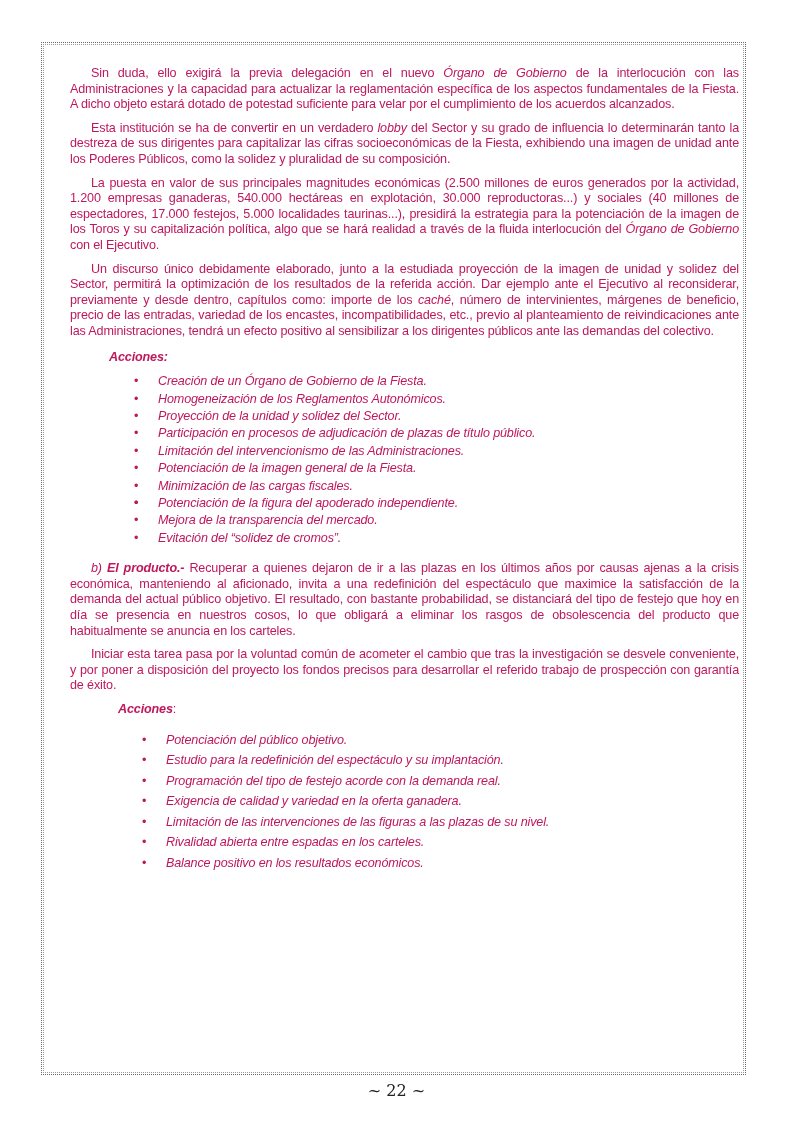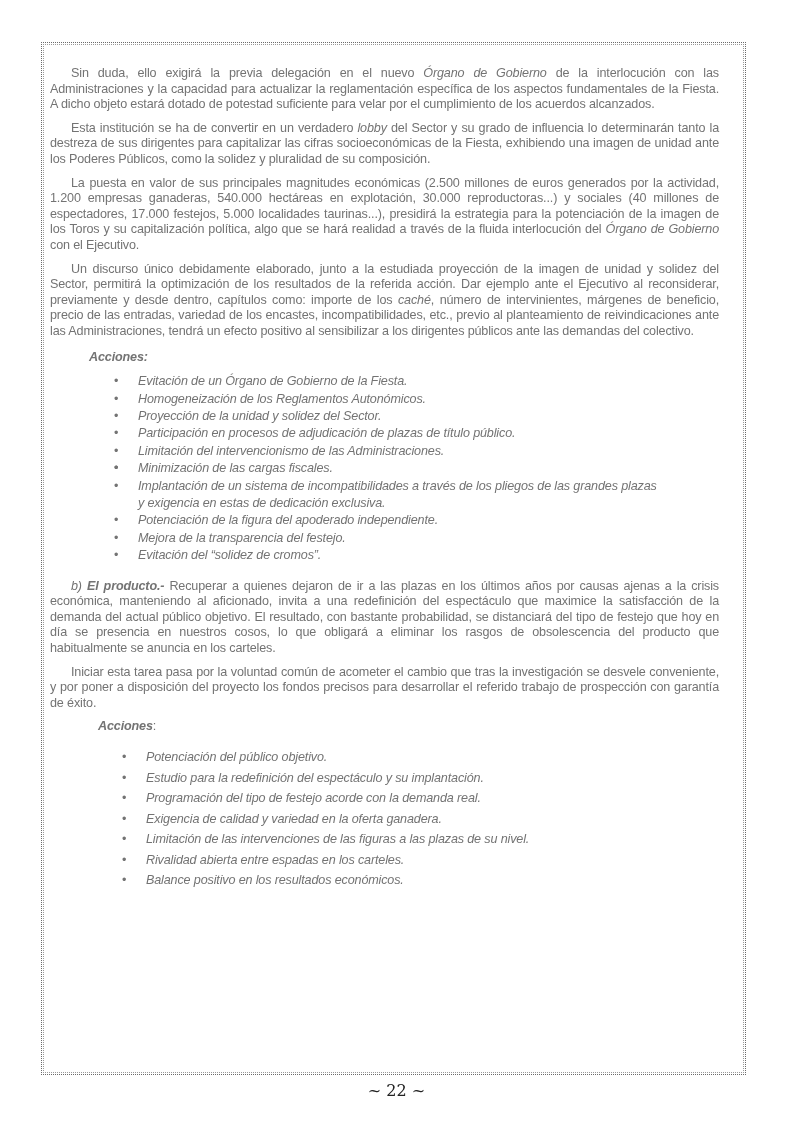--- a/index.html
+++ b/index.html
@@ -4,23 +4,23 @@
 <style>
   html, body { margin:0; padding:0; background:#ffffff; }
   body { width:793px; height:1122px; position:relative; overflow:hidden; }
   .frame {
     position:absolute; left:41px; top:42px; width:705px; height:1033px;
     box-sizing:border-box;
     border:1px dotted #6a6a6a;
     outline:1px dotted #9a9a9a; outline-offset:-3px;
   }
   .content {
-    position:absolute; left:50px; top:66px; width:669px;
+    position:absolute; left:70px; top:66px; width:669px;
     font-family:"Liberation Sans", sans-serif;
-    font-size:12.6px; line-height:15.6px; color:#737373;
+    font-size:12.6px; line-height:15.6px; color:#be185d;
     letter-spacing:-0.15px;
   }
   p.para { margin:0 0 8px 0; text-align:justify; text-indent:21px; }
   .it { font-style:italic; }
   .b { font-weight:bold; }
   .heading1 { margin:10px 0 8px 39px; font-weight:bold; font-style:italic; }
   .heading2 { margin:2px 0 12px 48px; font-weight:bold; font-style:italic; }
   .heading2 .colon { font-weight:normal; font-style:normal; }
   ul.list1 { margin:0 0 14px 0; padding:0 0 0 88px; list-style:none; }
   ul.list1 li { position:relative; font-style:italic; line-height:17.4px; }
@@ -45,30 +45,30 @@
 
   <p class="para"><span>Esta institución se ha de convertir en un verdadero </span><span class="it">lobby</span><span> del Sector y su grado de influencia lo determinarán tanto la destreza de sus dirigentes para capitalizar las cifras socioeconómicas de la Fiesta, exhibiendo una imagen de unidad ante los Poderes Públicos, como la solidez y pluralidad de su composición.</span></p>
 
   <p class="para"><span>La puesta en valor de sus principales magnitudes económicas (2.500 millones de euros generados por la actividad, 1.200 empresas ganaderas, 540.000 hectáreas en explotación, 30.000 reproductoras...) y sociales (40 millones de espectadores, 17.000 festejos, 5.000 localidades taurinas...), presidirá la estrategia para la potenciación de la imagen de los Toros y su capitalización política, algo que se hará realidad a través de la fluida interlocución del </span><span class="it">Órgano de Gobierno</span><span> con el Ejecutivo.</span></p>
 
   <p class="para"><span>Un discurso único debidamente elaborado, junto a la estudiada proyección de la imagen de unidad y solidez del Sector, permitirá la optimización de los resultados de la referida acción. Dar ejemplo ante el Ejecutivo al reconsiderar, previamente y desde dentro, capítulos como: importe de los </span><span class="it">caché</span><span>, número de intervinientes, márgenes de beneficio, precio de las entradas, variedad de los encastes, incompatibilidades, etc., previo al planteamiento de reivindicaciones ante las Administraciones, tendrá un efecto positivo al sensibilizar a los dirigentes públicos ante las demandas del colectivo.</span></p>
 
   <div class="heading1">Acciones:</div>
 
   <ul class="list1">
-    <li><span class="bullet">•</span><span>Evitación de un Órgano de Gobierno de la Fiesta.</span></li>
+    <li><span class="bullet">•</span><span>Creación de un Órgano de Gobierno de la Fiesta.</span></li>
     <li><span class="bullet">•</span><span>Homogeneización de los Reglamentos Autonómicos.</span></li>
     <li><span class="bullet">•</span><span>Proyección de la unidad y solidez del Sector.</span></li>
     <li><span class="bullet">•</span><span>Participación en procesos de adjudicación de plazas de título público.</span></li>
     <li><span class="bullet">•</span><span>Limitación del intervencionismo de las Administraciones.</span></li>
-    <li><span class="bullet">•</span></li>
+    <li><span class="bullet">•</span><span>Potenciación de la imagen general de la Fiesta.</span></li>
     <li><span class="bullet">•</span><span>Minimización de las cargas fiscales.</span></li>
-    <li style="padding-right:60px;"><span class="bullet">•</span><span>Implantación de un sistema de incompatibilidades a través de los pliegos de las grandes plazas y exigencia en estas de dedicación exclusiva.</span></li>
+    <li style="padding-right:60px;"><span class="bullet">•</span></li>
     <li><span class="bullet">•</span><span>Potenciación de la figura del apoderado independiente.</span></li>
-    <li><span class="bullet">•</span><span>Mejora de la transparencia del festejo.</span></li>
+    <li><span class="bullet">•</span><span>Mejora de la transparencia del mercado.</span></li>
     <li><span class="bullet">•</span><span>Evitación del “solidez de cromos”.</span></li>
   </ul>
 
   <p class="para"><span class="it">b) </span><span class="it b">El producto.-</span><span> Recuperar a quienes dejaron de ir a las plazas en los últimos años por causas ajenas a la crisis económica, manteniendo al aficionado, invita a una redefinición del espectáculo que maximice la satisfacción de la demanda del actual público objetivo. El resultado, con bastante probabilidad, se distanciará del tipo de festejo que hoy en día se presencia en nuestros cosos, lo que obligará a eliminar los rasgos de obsolescencia del producto que habitualmente se anuncia en los carteles.</span></p>
 
   <p class="para"><span>Iniciar esta tarea pasa por la voluntad común de acometer el cambio que tras la investigación se desvele conveniente, y por poner a disposición del proyecto los fondos precisos para desarrollar el referido trabajo de prospección con garantía de éxito.</span></p>
 
   <div class="heading2"><span>Acciones</span><span class="colon">:</span></div>
 
   <ul class="list2">

